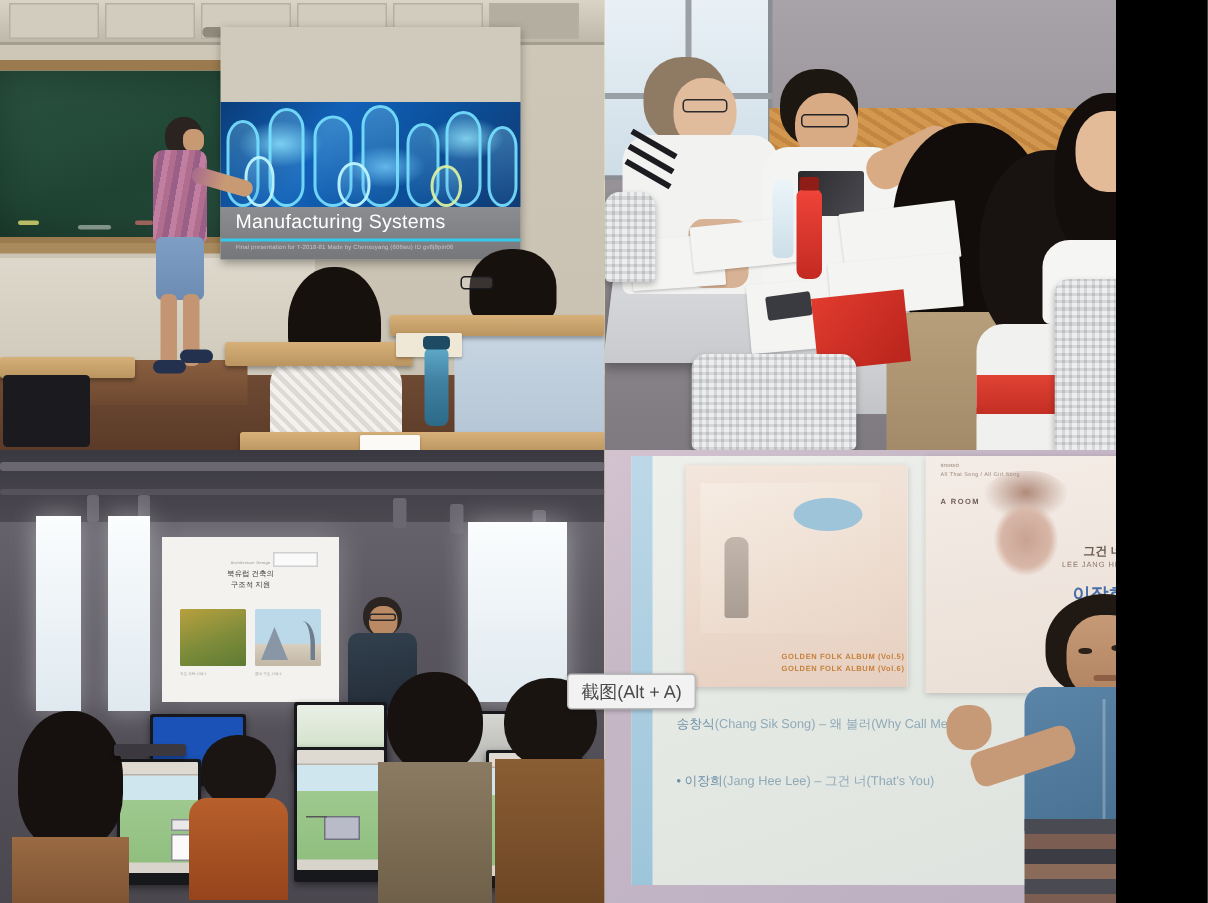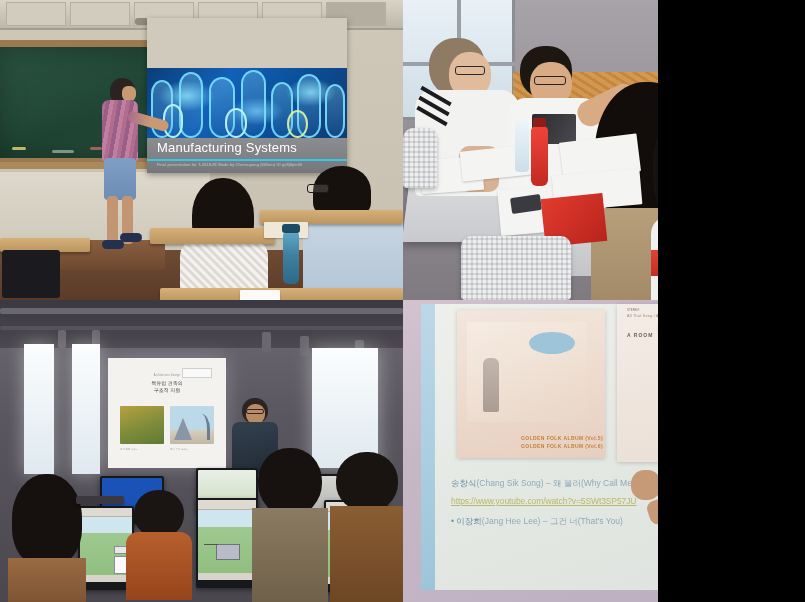--- a/index.html
+++ b/index.html
@@ -2,21 +2,21 @@
 <html><head>
 <meta charset="utf-8">
 <title>Classroom Photo Collage</title>
 <style>
   * { margin:0; padding:0; box-sizing:border-box; }
   html,body { background:#000; }
   body { font-family:"Liberation Sans", sans-serif; }
 
   .collage {
     position:relative;
-    width:658px; height:602px;
+    width:744px; height:602px;
     overflow:hidden;
     background:#fef9c3;
   }
 
   .quad { position:absolute; overflow:hidden; }
   #q-tl { left:0;   top:0;   width:403px; height:300px; }
   #q-tr { left:403px; top:0; width:402px; height:300px; }
   #q-bl { left:0;   top:300px; width:403px; height:302px; }
   #q-br { left:403px; top:300px; width:402px; height:302px; }
 
@@ -628,23 +628,20 @@
         <div class="album-b-sub">All That Song / All Girl Song</div>
         <div class="album-b-room">A ROOM</div>
         <div class="album-b-ko1">그건 너!</div>
         <div class="album-b-en">LEE JANG HEE</div>
         <div class="album-b-ko2">이장희</div>
       </div>
 
       <div class="slide-line" style="top:168px;">
         <span class="sl-ko">송창식</span><span class="sl-ko sl-en">(Chang Sik Song) – 왜 불러(Why Call Me)</span>
       </div>
-      <div class="slide-line" style="top:186px;">
-        <span class="sl-url">https://www.youtube.com/watch?v=5SWt3SP57JU</span>
-      </div>
       <div class="slide-line" style="top:206px;">
         <span class="sl-ko">• 이장희</span><span class="sl-ko sl-en">(Jang Hee Lee) – 그건 너(That's You)</span>
       </div>
     </div>
 
     <div class="lecturer">
       <div class="lec-hair"></div>
       <div class="lec-face">
         <div style="position:absolute; left:8px; top:22px; width:9px; height:4px;
              background:#2b211a; border-radius:40%;"></div>
@@ -656,14 +653,15 @@
       <div class="lec-shirt">
         <div style="position:absolute; left:52px; top:8px; width:2px; height:80px;
              background:rgba(255,255,255,.25);"></div>
       </div>
       <div class="lec-stripes"></div>
       <div class="lec-arm" style="left:-28px; top:96px; width:70px; height:24px; transform:rotate(-18deg);"></div>
       <div class="lec-hand" style="left:-44px; top:74px; width:30px; height:30px;"></div>
     </div>
   </div>
 
+  <div class="capture-tooltip">截图(Alt + A)</div>
 
 </div>
 
 </body></html>

